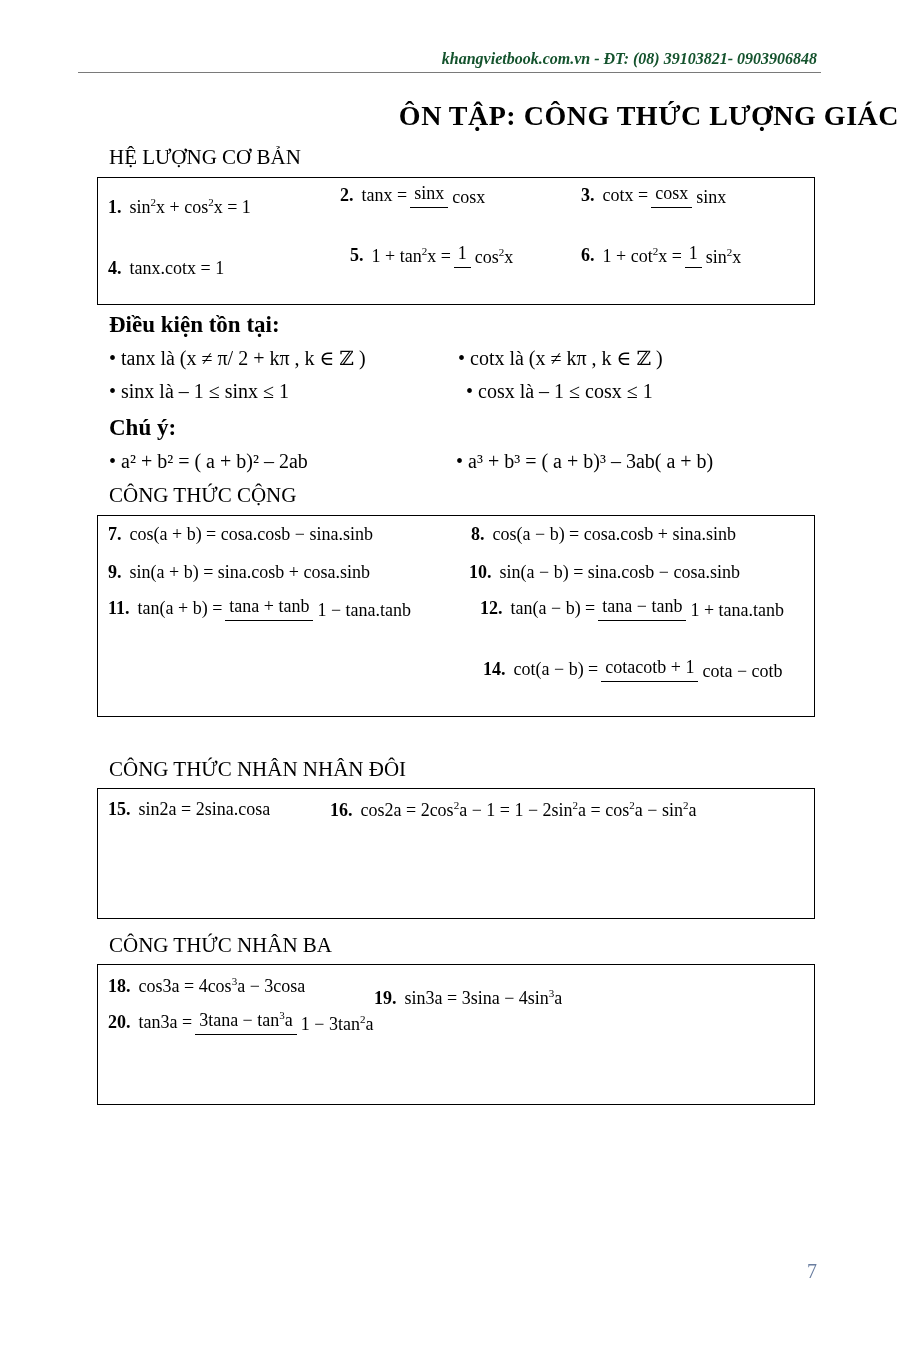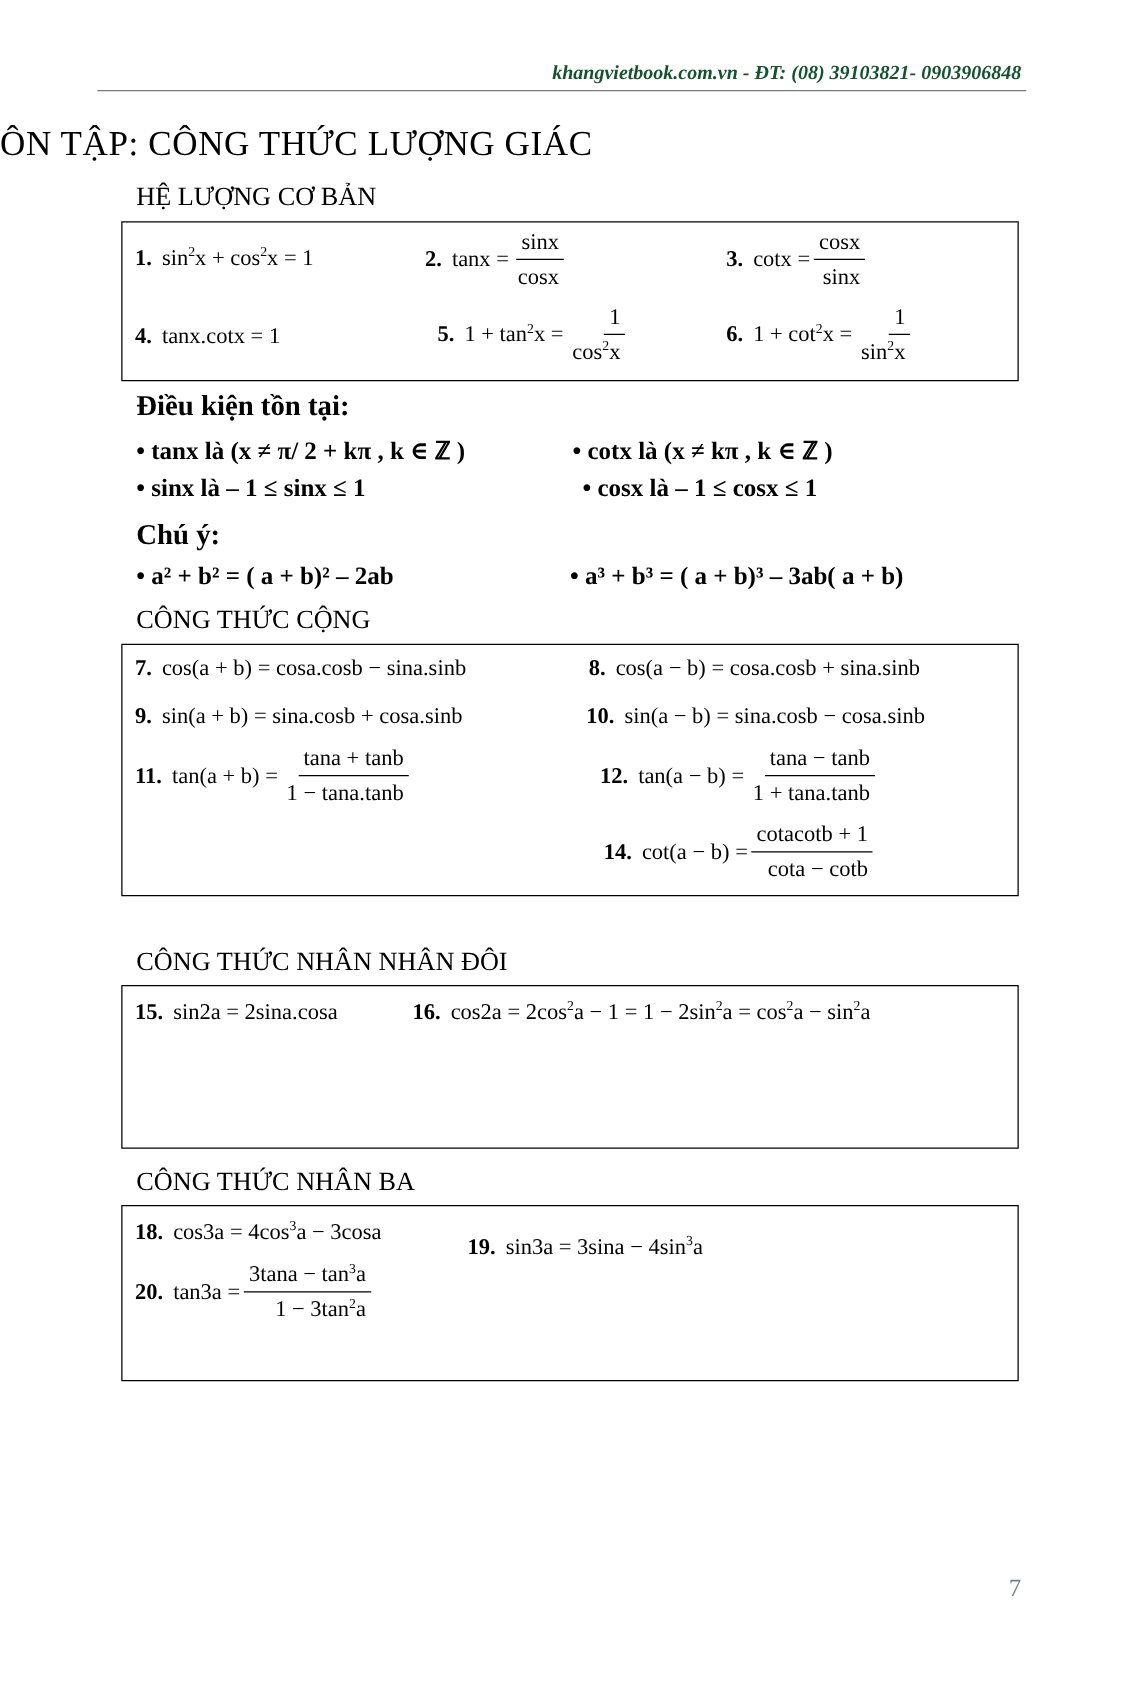--- a/index.html
+++ b/index.html
@@ -1,30 +1,30 @@
 <!DOCTYPE html>
 <html><head>
 <meta charset="utf-8">
 <style>
   html, body { margin:0; padding:0; background:#ffffff; }
   body { width:899px; height:1356px; position:relative; overflow:hidden;
          font-family:"Liberation Serif","DejaVu Serif",serif; color:#000; }
   .header-text { position:absolute; right:82px; top:50px; font-size:16px; font-style:italic; font-weight:bold; color:#14532d; }
   .header-rule { position:absolute; left:78px; right:78px; top:72px; height:0; border-top:1.5px solid #7a7a7a; }
-  .title { position:absolute; left:0; right:0; top:100px; text-align:left; font-size:28px; font-weight:normal; letter-spacing:0.5px; }
+  .title { position:absolute; left:0; right:0; top:100px; text-align:right; font-size:28px; font-weight:bold; letter-spacing:0.5px; }
   .sec { position:absolute; left:109px; font-size:21px; }
   .box { position:absolute; left:97px; width:718px; border:1.3px solid #000; box-sizing:border-box; }
   .f { position:absolute; font-size:18px; white-space:nowrap; display:flex; align-items:center; }
   .n { font-weight:bold; margin-right:8px; }
-  .frac { display:inline-flex; flex-direction:column; align-items:flex-end; vertical-align:middle; margin:0 3px; }
+  .frac { display:inline-flex; flex-direction:row; align-items:center; vertical-align:middle; margin:0 3px; }
   .frac .num { padding:0 4px 3px 4px; border-bottom:1px solid #000; }
   .frac .den { padding:3px 4px 0 4px; }
   sup { font-size:11px; }
   .it { position:absolute; font-size:23px; font-weight:bold; }
-  .b { position:absolute; font-size:20px; white-space:nowrap;font-weight:bold; }
+  .b { position:absolute; font-size:20px; white-space:nowrap; }
   .pagenum { position:absolute; right:82px; top:1260px; font-size:20px; color:#6a7ea0; }
 </style>
 </head>
 <body>
 
 <div class="header-text">khangvietbook.com.vn - ĐT: (08) 39103821- 0903906848</div>
 <div class="header-rule"></div>
 <div class="title">ÔN TẬP: CÔNG THỨC LƯỢNG GIÁC</div>
 
 <div class="sec" style="top:145px">HỆ LƯỢNG CƠ BẢN</div>

